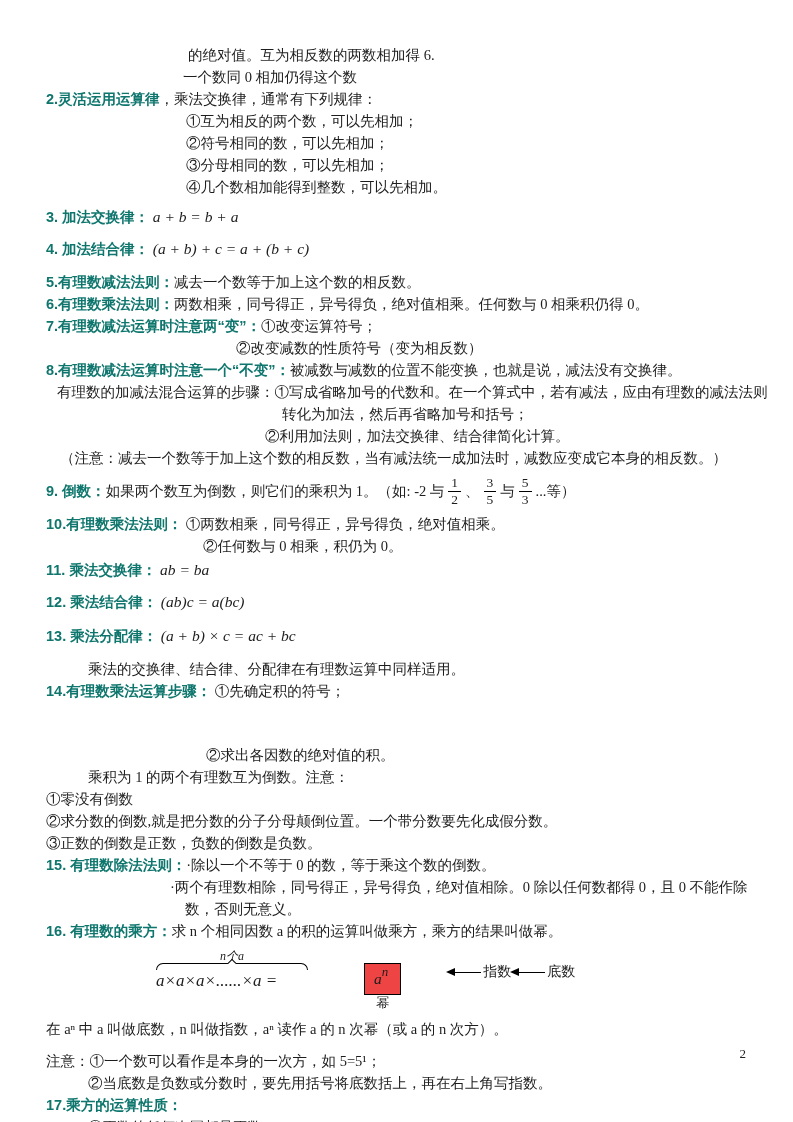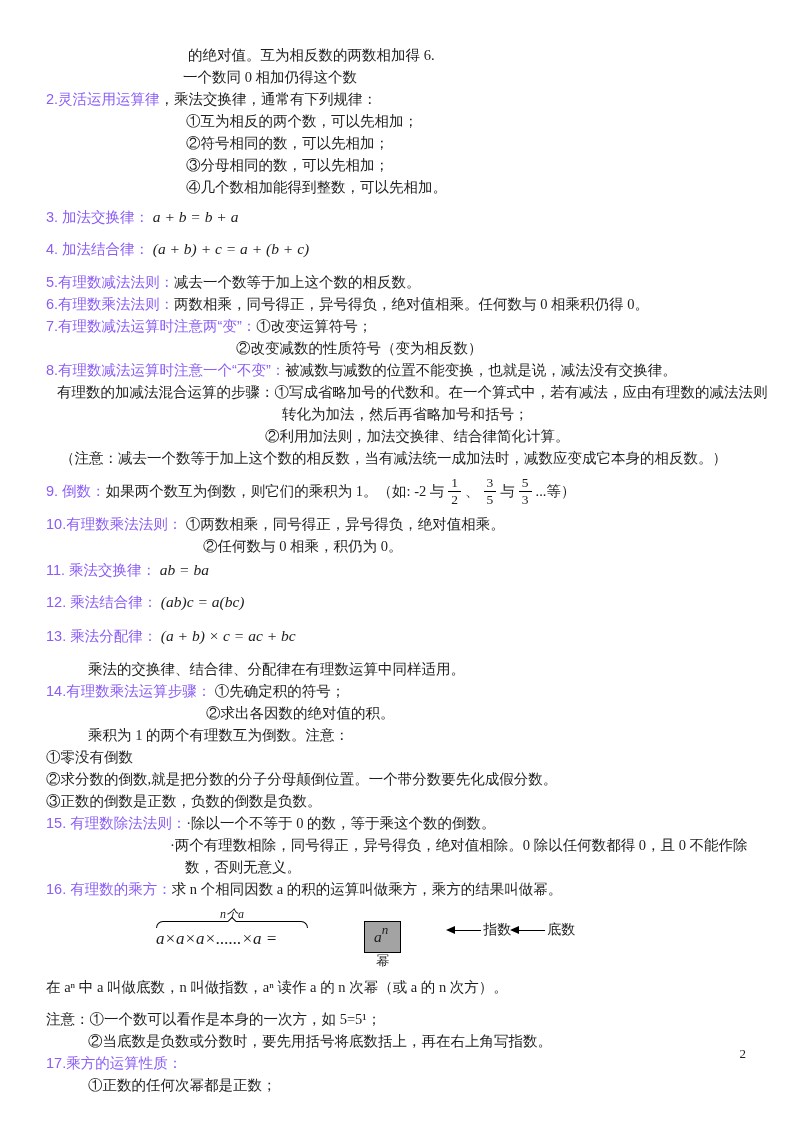--- a/index.html
+++ b/index.html
@@ -8,34 +8,34 @@
     width:793px;height:1122px;
     background:#ffffff;
     overflow:hidden;
     font-family:"Liberation Serif","DejaVu Serif",serif;
     color:#1d1d1d;
     font-size:14.5px;
   }
   .content{padding:44px 28px 0 46px;}
   .ln{line-height:22px;white-space:nowrap;}
   .red{
-    color:#8b5cf6;
-    font-weight:normal;
+    color:#0f766e;
+    font-weight:bold;
     font-family:"Liberation Sans","DejaVu Sans",sans-serif;
   }
   .m{
     font-family:"Liberation Serif","DejaVu Serif",serif;
     font-style:italic;
     font-size:15.5px;
   }
   
   .ml11{margin-left:11px;}  .ml14{margin-left:14px;}  .ml42{margin-left:42px;}
   .ml124{margin-left:124px;}.ml137{margin-left:137px;}.ml139{margin-left:139px;}
   .ml140{margin-left:140px;}.ml142{margin-left:142px;}.ml157{margin-left:157px;}
-  .ml160{margin-left:160px;}.ml190{margin-left:190px;}.ml208{}
+  .ml160{margin-left:160px;margin-top:42px;}.ml190{margin-left:190px;}.ml208{}
   .ml219{margin-left:219px;}.ml236{margin-left:236px;}
   
   .g2{margin-top:2px;}.g4{margin-top:4px;}.g8{margin-top:8px;}
   .g10{margin-top:10px;}.g11{margin-top:11px;}.g12{margin-top:12px;}
   
   .frac-line{display:flex;align-items:center;line-height:36px;height:36px;}
   .frac{
     display:inline-flex;flex-direction:column;align-items:center;
     font-family:"Liberation Serif","DejaVu Serif",serif;
     font-size:13.5px;line-height:1.15;margin:0 4px;vertical-align:middle;
@@ -53,21 +53,21 @@
     background:transparent;
   }
   .brace::after{
     content:"";position:absolute;left:50%;top:-4px;width:5px;height:5px;
     transform:translateX(-50%) rotate(45deg);
     border-left:1.4px solid #000;border-top:1.4px solid #000;background:#fff;
   }
   .expr{font-size:17px;margin-top:1px;}
   .pow-col{display:flex;flex-direction:column;align-items:center;margin-left:10px;margin-top:13px;}
   .pow-box{
-    border:1.4px solid #000;padding:0 12px 2px 9px;background:#a3a3a3;
+    border:1.4px solid #000;padding:0 12px 2px 9px;background:#ef4444;
     font-size:21px;line-height:26px;
   }
   .pow-box sup{font-size:13px;}
   .pow-label{font-size:13.5px;line-height:16px;}
   .arrow-col{display:flex;flex-direction:row;margin-left:0px;margin-top:14px;}
   .arrow-row{display:flex;align-items:center;font-size:14px;line-height:16px;height:16px;}
   .arrow{width:26px;height:0;border-top:1.6px solid #000;position:relative;margin:0 2px 0 8px;}
   .arrow::before{
     content:"";position:absolute;left:-9px;top:-5px;
     border-right:9px solid #000;border-top:4.5px solid transparent;border-bottom:4.5px solid transparent;

